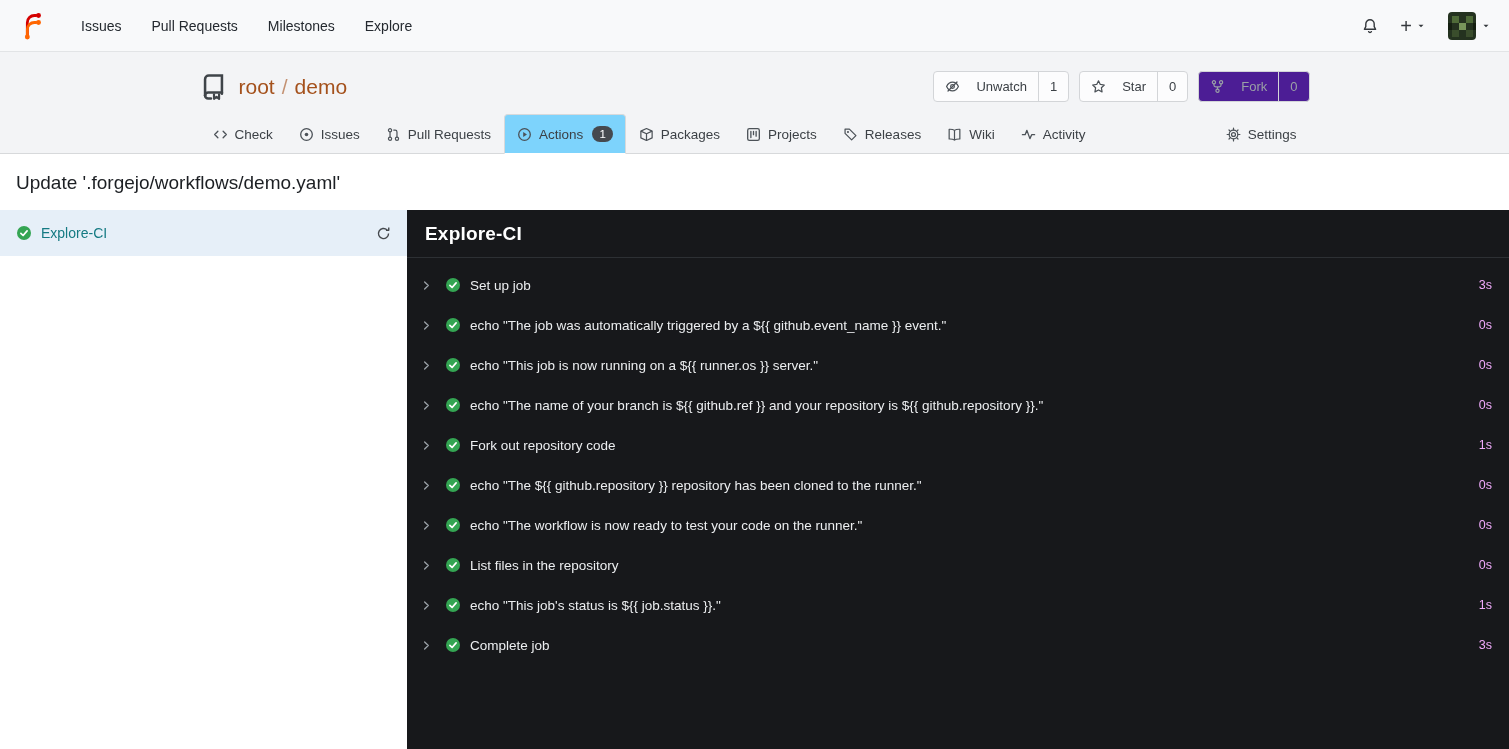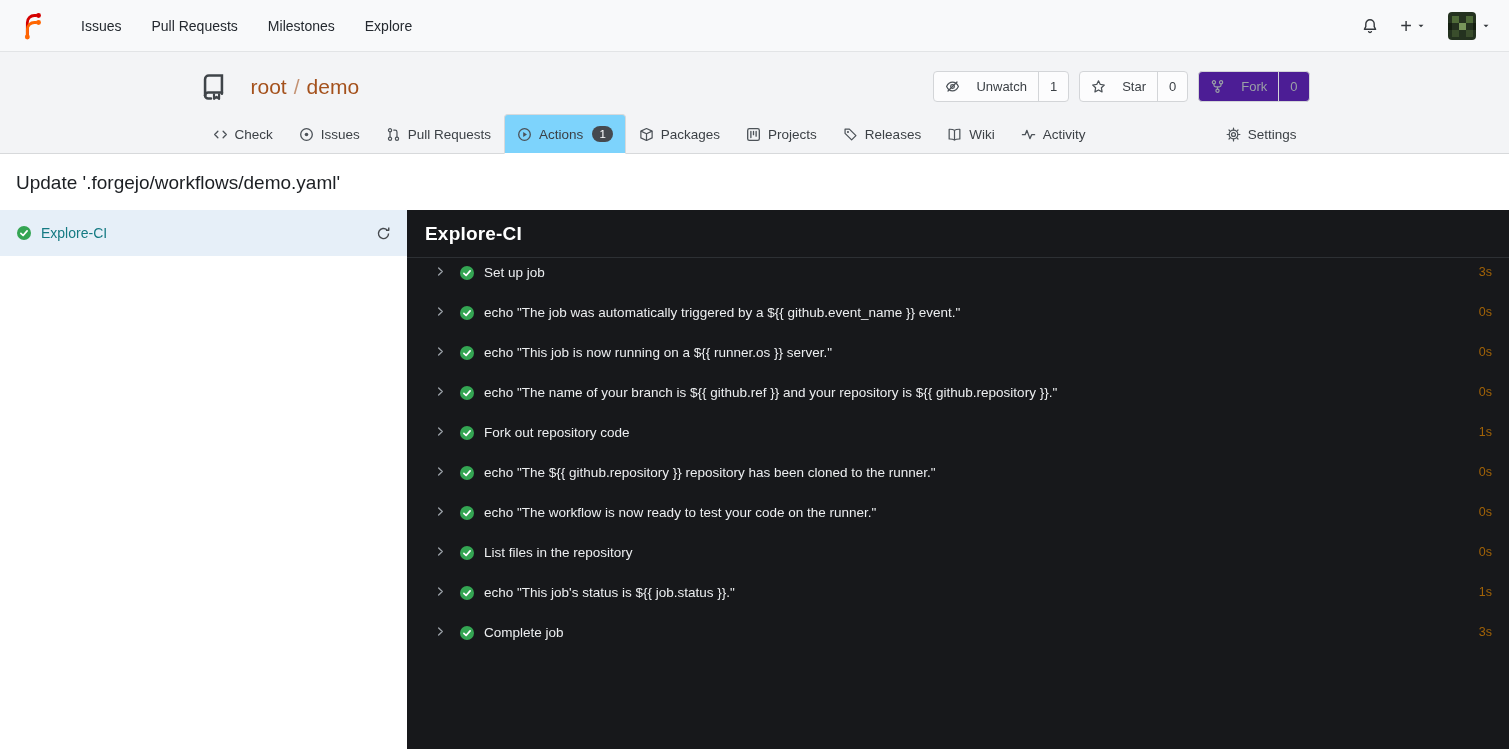--- a/index.html
+++ b/index.html
@@ -23,21 +23,21 @@
   .ic-caret{width:10px;height:10px;color:#34383c}
   .avatar-btn{display:flex;align-items:center;gap:5px}
   .avatar{width:28px;height:28px;border-radius:4px}
 
   
   .repo-header{background:#f3f4f6;flex:none}
   .container{width:1118px;margin:0 auto}
   .title-row{display:flex;align-items:center;padding:19px 4px 0}
   .ic-repo{width:27px;height:27px;color:#3f4449}
   .repo-owner,.repo-name{font-size:21px;color:#a4511c}
-  .repo-owner{margin-left:24px}
+  .repo-owner{margin-left:12px}
   .repo-sep{font-size:21px;color:#a4511c;opacity:.6;margin:0 7px}
   .repo-actions{margin-left:auto;display:flex;gap:10px}
   .btn-group{display:flex;align-items:stretch;height:31px;border:1px solid #d3d5d8;border-radius:4px;
              overflow:hidden;background:#fcfcfd;font-size:13px;color:#3c4146}
   .btn{display:flex;align-items:center;gap:16px;padding:0 11px;background:transparent;border:none;
        font-size:13px;color:inherit}
   .btn .ic{width:15px;height:15px;color:#4c5258}
   .btn-count{border-left:1px solid #d3d5d8;padding:0 11px}
   .btn-group.disabled{color:#9aa0a6;background:#4c1d95}
   .btn-group.disabled .ic{color:#9aa0a6}
@@ -61,25 +61,25 @@
   .job-item.selected{background:#e6eff8}
   .job-label{margin-left:9px;font-size:14px;color:#157a83}
   .job-rerun{margin-left:auto;background:none;border:none;color:#45494e;display:flex;padding:2px}
   .job-rerun .ic{width:15px;height:15px}
 
   .panel{flex:1;background:#17181b;display:flex;flex-direction:column;min-width:0}
   .panel-header{padding:13px 18px 12px;border-bottom:1px solid #2d3034}
   .panel-title{color:#fff;font-size:19px;font-weight:600;letter-spacing:.2px}
   .panel-status{color:#cbd0d4;font-size:13px;margin-top:8px}
   .steps{padding:7px 0;overflow:hidden}
-  .step{height:40px;display:flex;padding:0 17px 0 27px}
+  .step{height:40px;display:flex;align-items:center;padding:0 17px 0 13px}
   .step-chev{color:#9ba1a7;width:13px;height:13px;margin-right:12px}
   .step-check{width:16px;height:16px;margin-right:9px}
   .step-name{color:#eceef0;font-size:13.5px;white-space:nowrap}
-  .step-duration{margin-left:auto;color:#a16207;font-size:12.5px}
+  .step-duration{margin-left:auto;color:#f0abfc;font-size:12.5px}
 </style>
 </head>
 <body>
 
 <svg width="0" height="0" style="position:absolute" aria-hidden="true">
   <symbol id="i-logo" viewBox="0 0 24 24">
     <g fill="none" stroke-linecap="round" stroke-width="2.4">
       <path d="M8 22V9a6 6 0 0 1 6-6h1.5" stroke="#d40000"></path>
       <path d="M8 22v-7a6 6 0 0 1 6-6h1.5" stroke="#ff6600"></path>
     </g>

